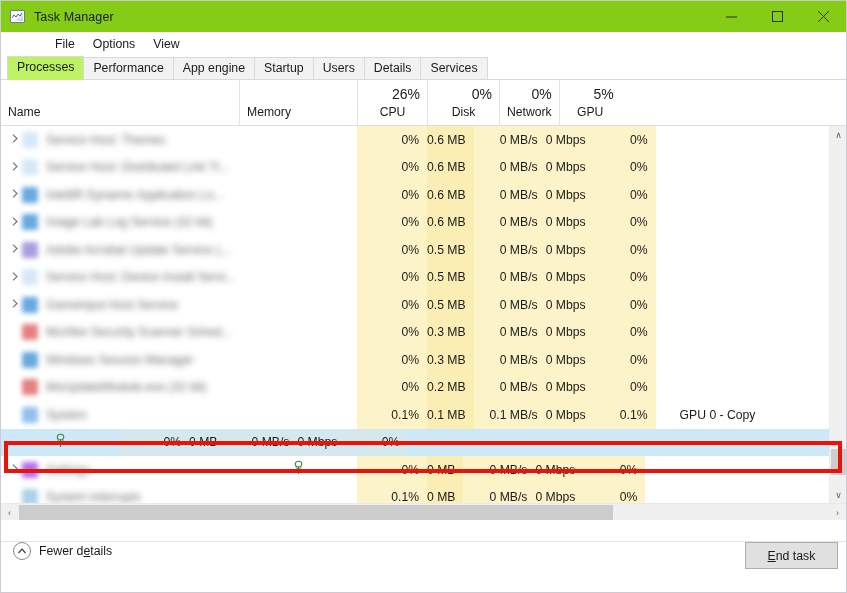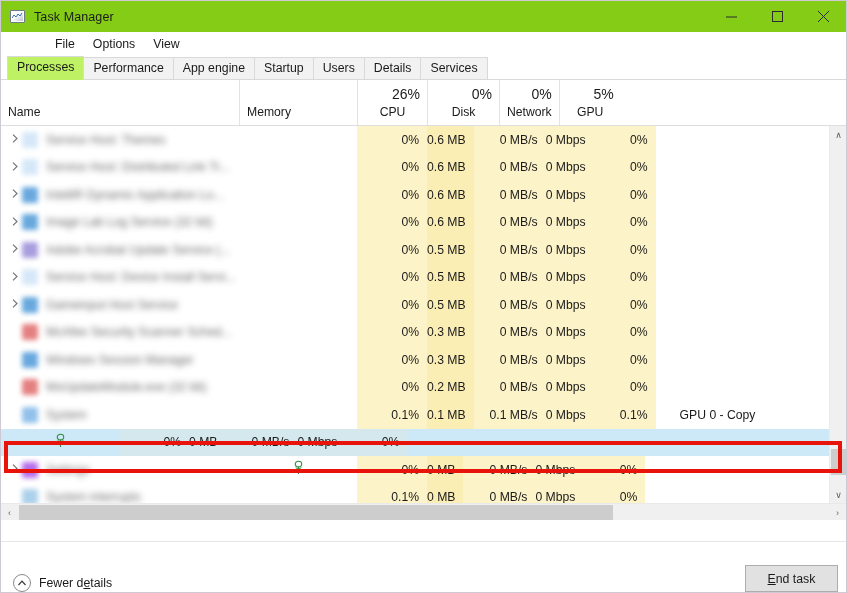--- a/index.html
+++ b/index.html
@@ -275,21 +275,21 @@
   }
 
   
   .footer {
     position: absolute;
     left: 0; right: 0; bottom: 0;
     height: 51px;
     background: #ffffff;
     border-top: 1px solid #e6e6e6;
     display: flex;
-    align-items: flex-end;
+    align-items: flex-start;
     padding: 0 12px;
   }
   .fewer {
     display: flex; align-items: center;
     font-size: 12.3px; color: #1b1b1b;
   }
   .circlechev {
     width: 18px; height: 18px;
     border: 1px solid #8a8a8a;
     border-radius: 50%;

